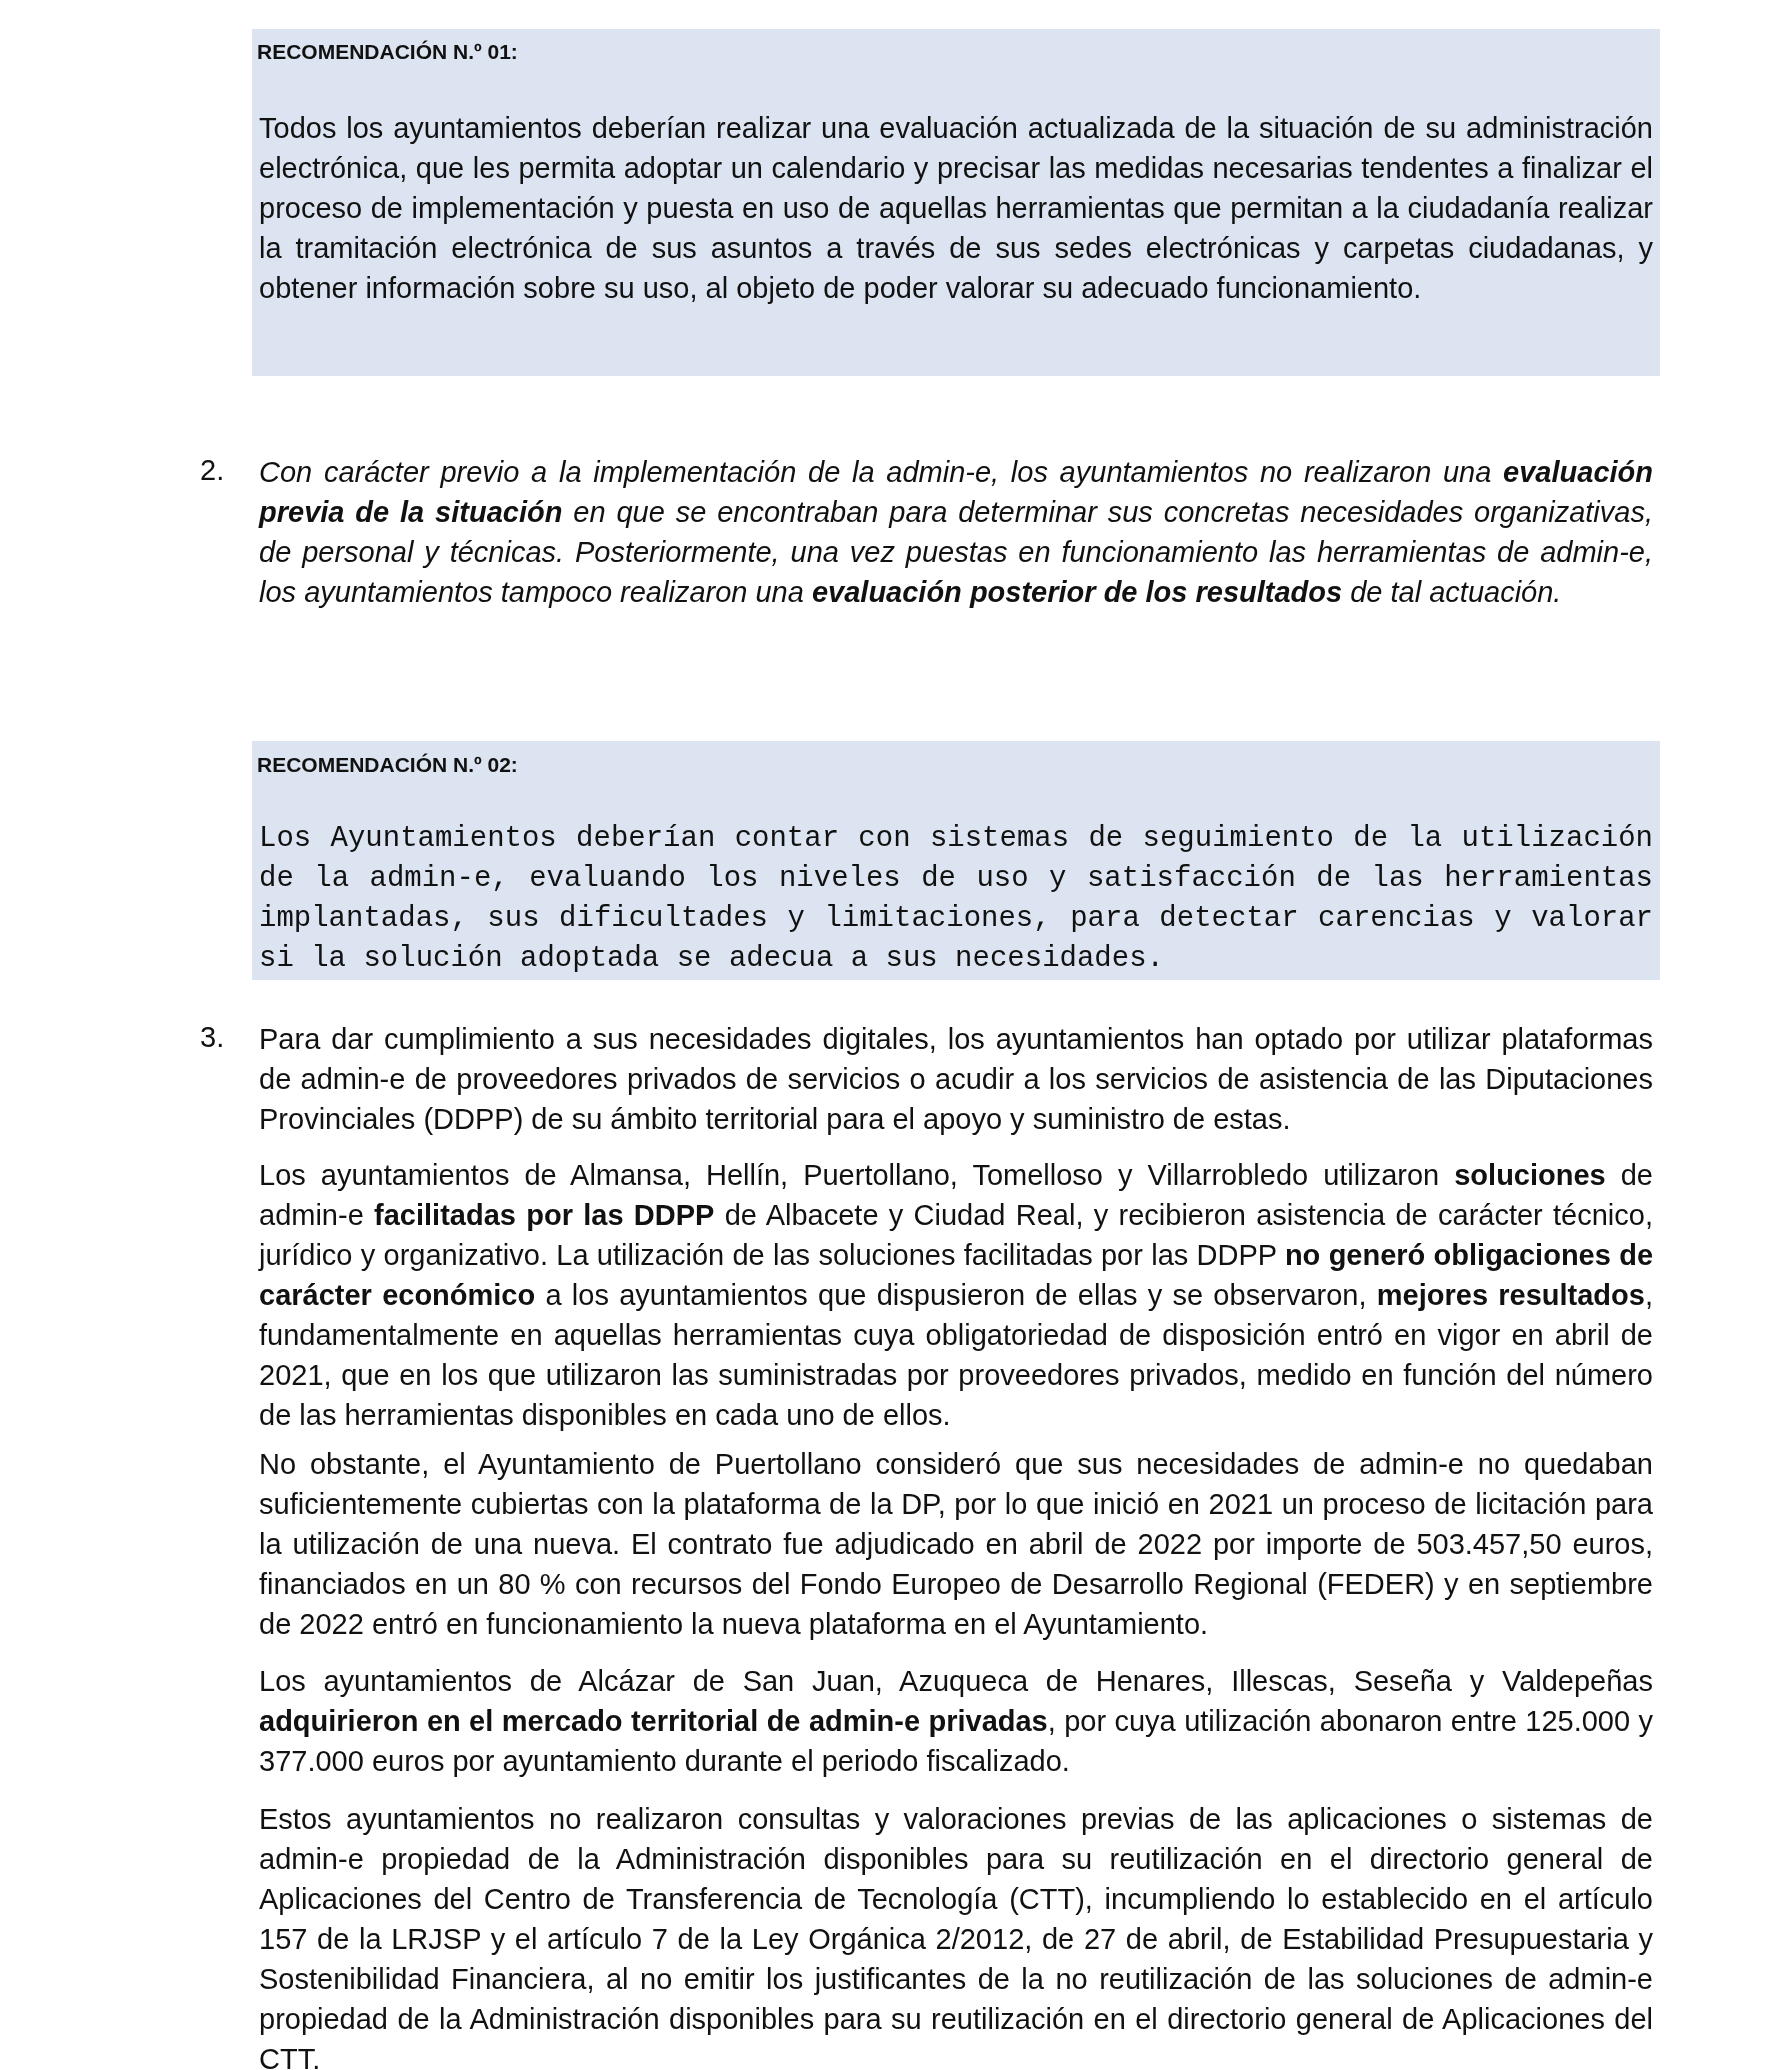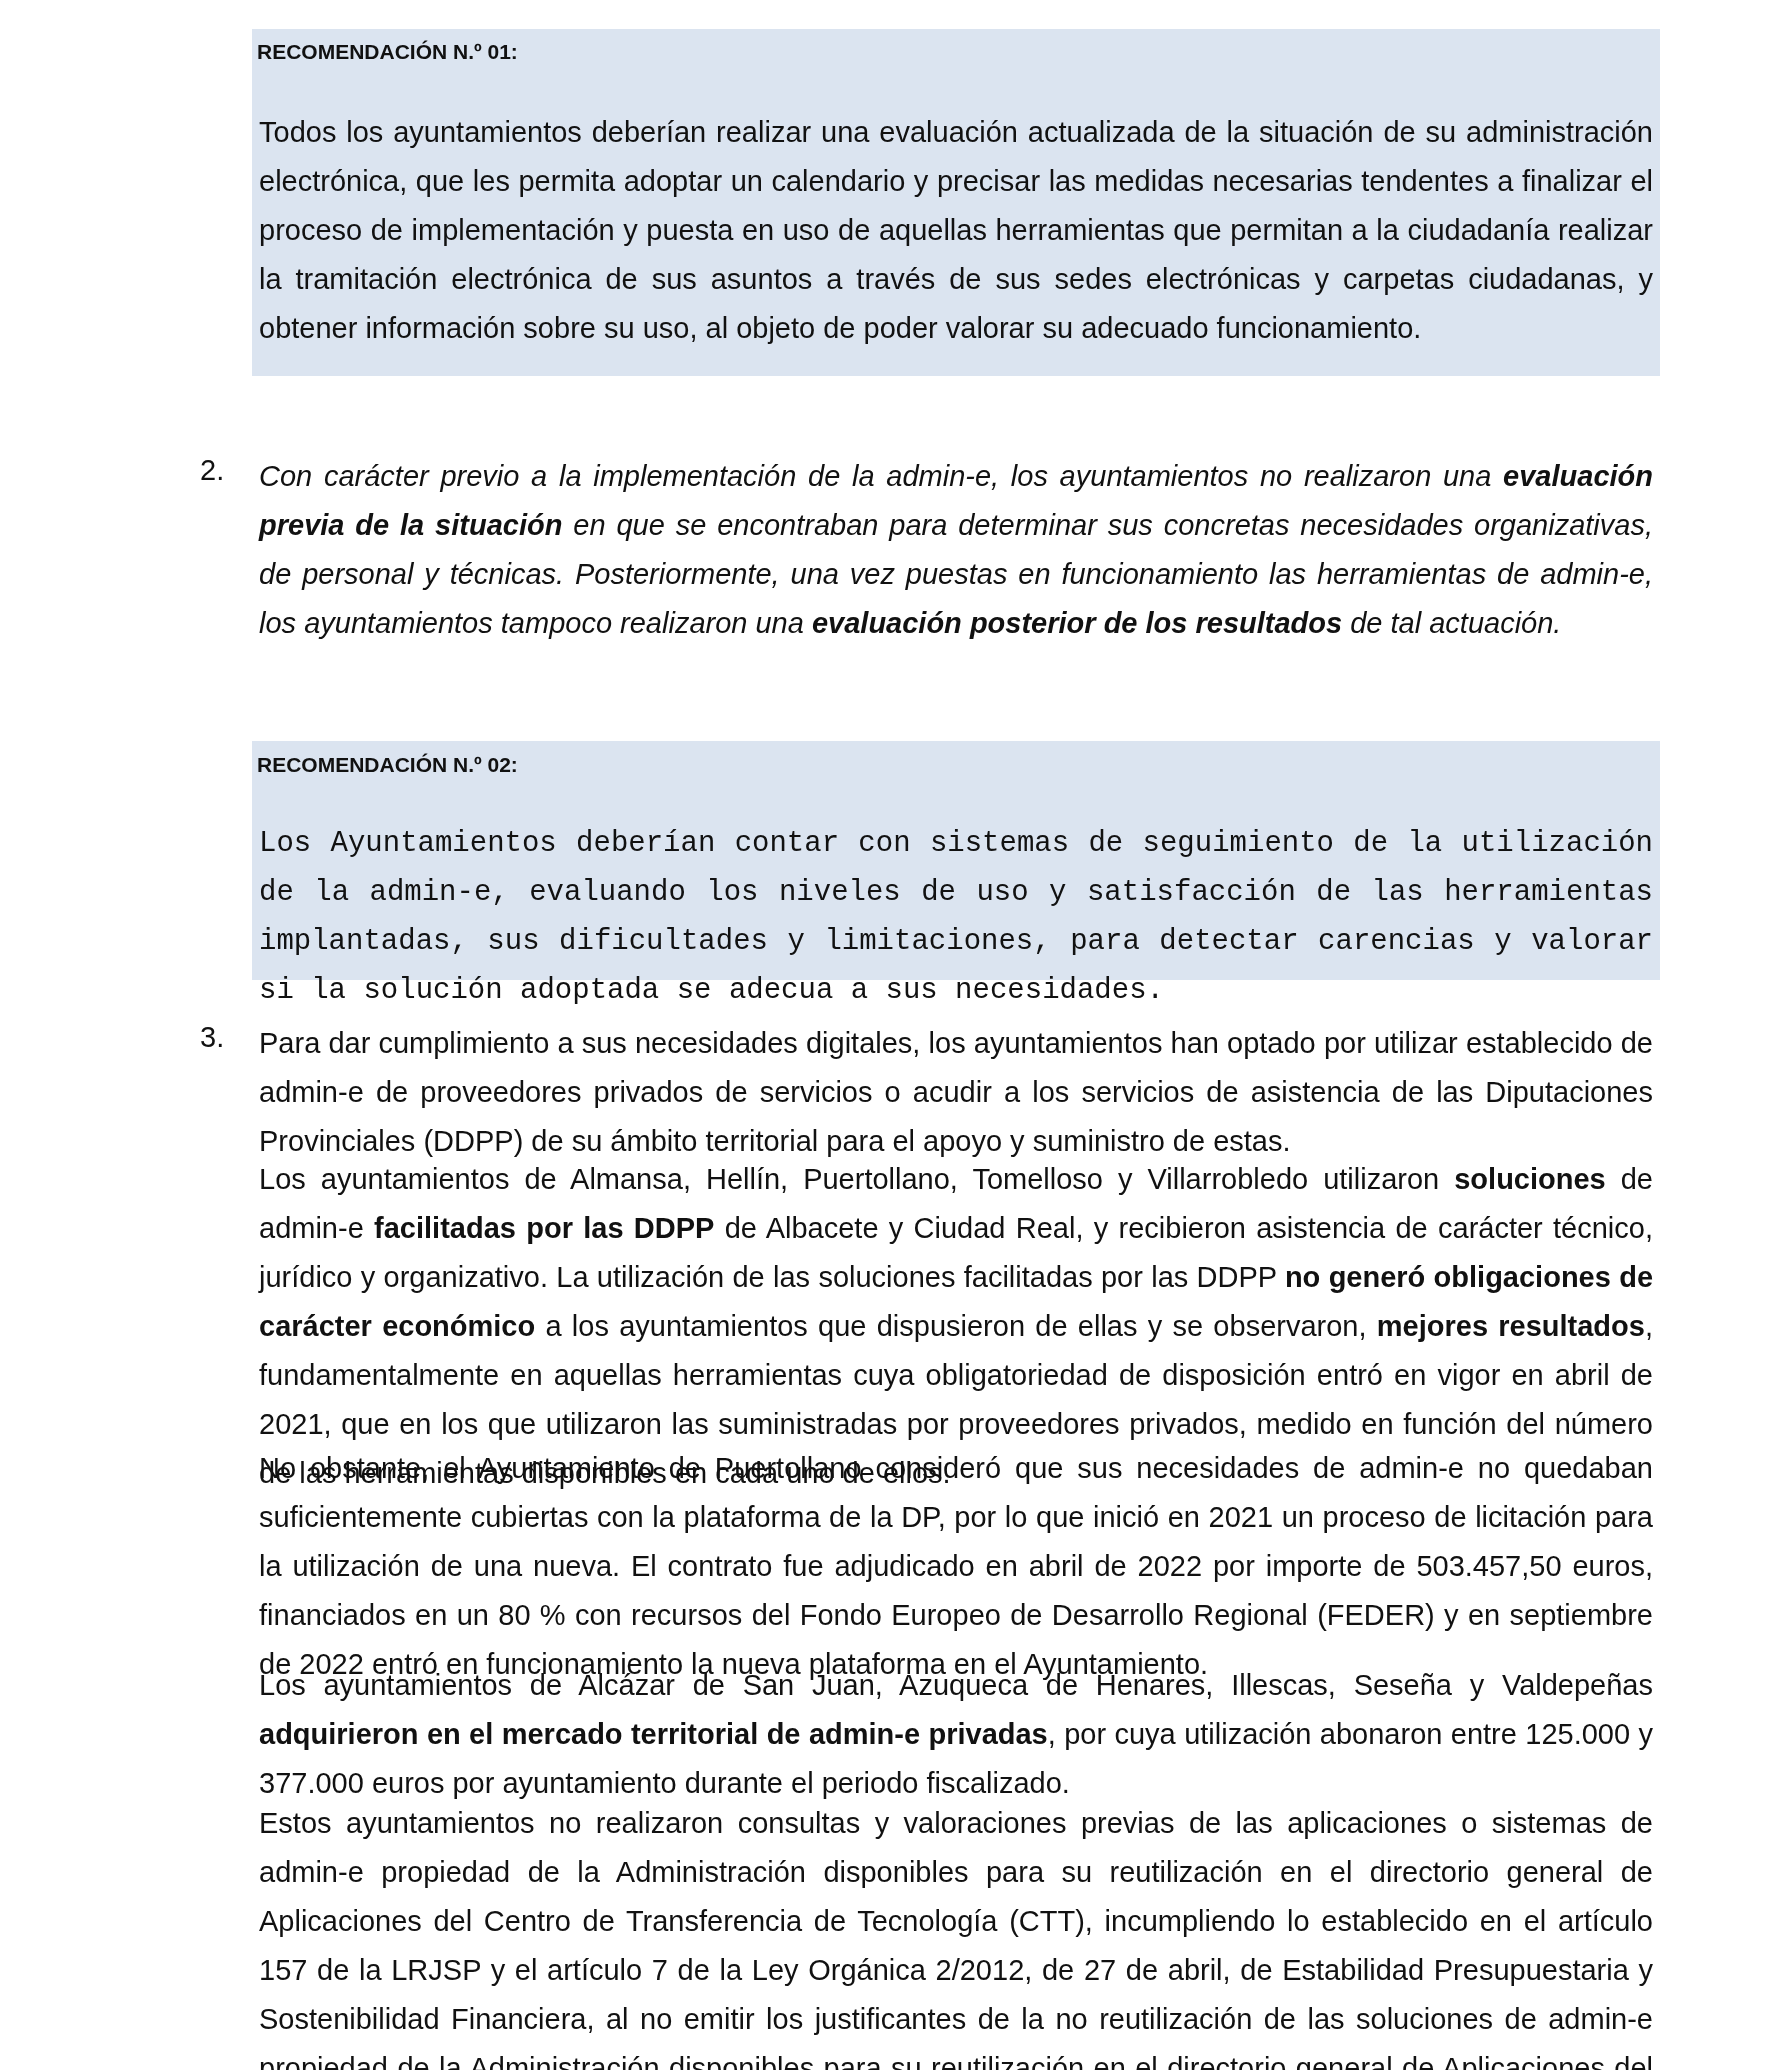--- a/index.html
+++ b/index.html
@@ -2,21 +2,21 @@
 <html style="font-size:13.4px"><head>
 <meta charset="utf-8">
 <style>
   html, body { margin: 0; padding: 0; background: #ffffff; }
   body { width: 1775px; height: 2071px; position: relative; overflow: hidden;
          font-family: "Liberation Sans", sans-serif; color: #111111; }
   .box { position: absolute; left: 252px; width: 1408px; background: #dbe4f0; }
   .box1 { top: 29px; height: 347px; }
   .box2 { top: 741px; height: 239px; }
   .rec-title { position: absolute; left: 257px; font-size: 21px; font-weight: bold; line-height: 37px; }
-  .txt { position: absolute; left: 259px; width: 1394px; font-size: 29px; line-height: 49px;
+  .txt { position: absolute; left: 259px; width: 1394px; font-size: 29px; line-height: 40px;
          text-align: justify; margin: 0; }
   .num { position: absolute; left: 200px; font-size: 29px; line-height: 36px; }
   b { font-weight: bold; }
 </style>
 </head>
 <body>
 
 <div class="box box1"></div>
 <div class="rec-title" style="top:33px;">RECOMENDACIÓN N.º 01:</div>
 <p class="txt" style="top:108px;">Todos los ayuntamientos deberían realizar una evaluación actualizada de la situación de su administración electrónica, que les permita adoptar un calendario y precisar las medidas necesarias tendentes a finalizar el proceso de implementación y puesta en uso de aquellas herramientas que permitan a la ciudadanía realizar la tramitación electrónica de sus asuntos a través de sus sedes electrónicas y carpetas ciudadanas, y obtener información sobre su uso, al objeto de poder valorar su adecuado funcionamiento.</p>
@@ -24,21 +24,21 @@
 <div class="num" style="top:452px;">2.</div>
 <p class="txt" style="top:452px;font-style:italic;">
   <span>Con carácter previo a la implementación de la admin-e, los ayuntamientos no realizaron una </span><b>evaluación previa de la situación</b><span> en que se encontraban para determinar sus concretas necesidades organizativas, de personal y técnicas. Posteriormente, una vez puestas en funcionamiento las herramientas de admin-e, los ayuntamientos tampoco realizaron una </span><b>evaluación posterior de los resultados</b><span> de tal actuación.</span>
 </p>
 
 <div class="box box2"></div>
 <div class="rec-title" style="top:746px;">RECOMENDACIÓN N.º 02:</div>
 <p class="txt" style="top:819px;font-family:Liberation Mono, monospace;">Los Ayuntamientos deberían contar con sistemas de seguimiento de la utilización de la admin-e, evaluando los niveles de uso y satisfacción de las herramientas implantadas, sus dificultades y limitaciones, para detectar carencias y valorar si la solución adoptada se adecua a sus necesidades.</p>
 
 <div class="num" style="top:1019px;">3.</div>
-<p class="txt" style="top:1019px;">Para dar cumplimiento a sus necesidades digitales, los ayuntamientos han optado por utilizar establecido de admin-e de proveedores privados de servicios o acudir a los servicios de asistencia de las Diputaciones Provinciales (DDPP) de su ámbito territorial para el apoyo y suministro de estas.</p>
+<p class="txt" style="top:1019px;">Para dar cumplimiento a sus necesidades digitales, los ayuntamientos han optado por utilizar plataformas de admin-e de proveedores privados de servicios o acudir a los servicios de asistencia de las Diputaciones Provinciales (DDPP) de su ámbito territorial para el apoyo y suministro de estas.</p>
 
 <p class="txt" style="top:1155px;">
   <span>Los ayuntamientos de Almansa, Hellín, Puertollano, Tomelloso y Villarrobledo utilizaron </span><b>soluciones</b><span> de admin-e </span><b>facilitadas por las DDPP</b><span> de Albacete y Ciudad Real, y recibieron asistencia de carácter técnico, jurídico y organizativo. La utilización de las soluciones facilitadas por las DDPP </span><b>no generó obligaciones de carácter económico</b><span> a los ayuntamientos que dispusieron de ellas y se observaron, </span><b>mejores resultados</b><span>, fundamentalmente en aquellas herramientas cuya obligatoriedad de disposición entró en vigor en abril de 2021, que en los que utilizaron las suministradas por proveedores privados, medido en función del número de las herramientas disponibles en cada uno de ellos.</span>
 </p>
 
 <p class="txt" style="top:1444px;">No obstante, el Ayuntamiento de Puertollano consideró que sus necesidades de admin-e no quedaban suficientemente cubiertas con la plataforma de la DP, por lo que inició en 2021 un proceso de licitación para la utilización de una nueva. El contrato fue adjudicado en abril de 2022 por importe de 503.457,50 euros, financiados en un 80 % con recursos del Fondo Europeo de Desarrollo Regional (FEDER) y en septiembre de 2022 entró en funcionamiento la nueva plataforma en el Ayuntamiento.</p>
 
 <p class="txt" style="top:1661px;">
   <span>Los ayuntamientos de Alcázar de San Juan, Azuqueca de Henares, Illescas, Seseña y Valdepeñas </span><b>adquirieron en el mercado territorial de admin-e privadas</b><span>, por cuya utilización abonaron entre 125.000 y 377.000 euros por ayuntamiento durante el periodo fiscalizado.</span>
 </p>

